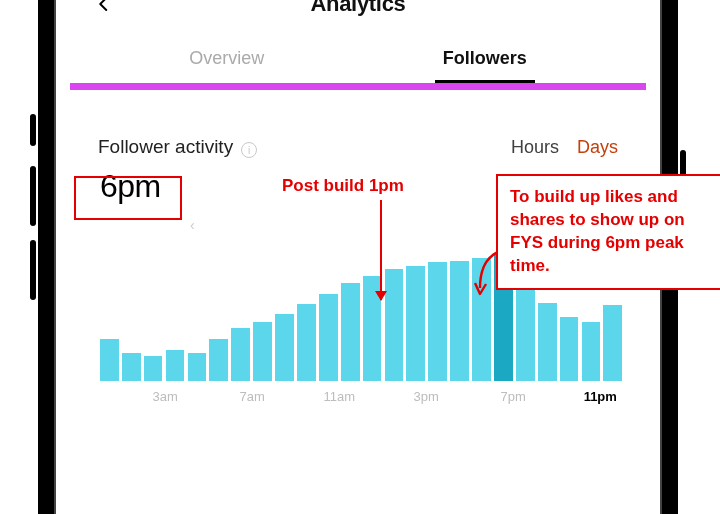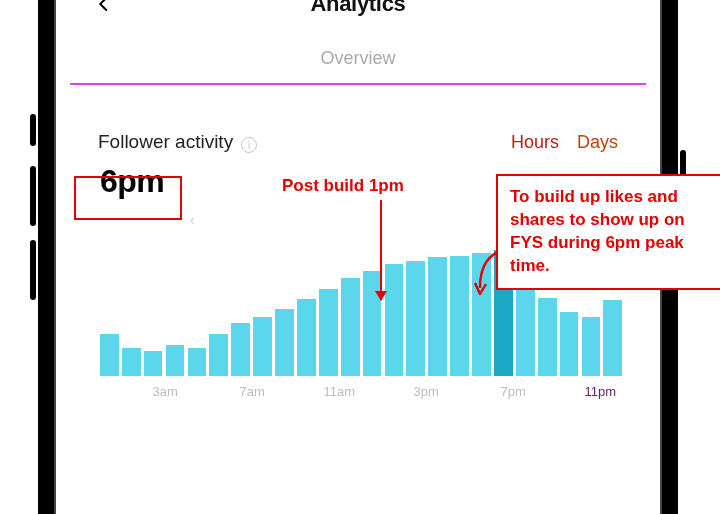--- a/index.html
+++ b/index.html
@@ -63,21 +63,21 @@
     font-weight: 600;
     letter-spacing: -0.3px;
     pointer-events: none;
     color: #111;
   }
 
   .tabs {
     display: flex;
     justify-content: space-around;
     padding: 12px 30px 0 30px;
-    border-bottom: 2px solid #d946ef;
+    border-bottom: 7px solid #d946ef;
     align-items: flex-end;
   }
   .tab {
     font-size: 18px;
     color: #aaa;
     padding: 8px 4px 14px 4px;
     position: relative;
     cursor: pointer;
   }
   .tab.active {
@@ -108,27 +108,27 @@
     font-size: 10px;
     display: flex; align-items: center; justify-content: center;
   }
   .toggle-group {
     margin-left: auto;
     display: flex;
     gap: 18px;
     font-size: 18px;
   }
   .toggle-btn { color: #c2410c; cursor: pointer; }
-  .toggle-btn.active { color: #b91c1c; font-weight: 500; }
+  .toggle-btn.active { color: #404040; font-weight: 500; }
 
   .peak-value {
     margin: 10px 0 0 28px;
     display: inline-block;
     font-size: 32px;
-    font-weight: 700;
+    font-weight: 400;
     color: #000;
     padding: 0 10px 0 2px;
     letter-spacing: -0.5px;
   }
   .peak-box {
     position: absolute;
     border: 2.5px solid #e40000;
     left: 20px;
     top: 230px;
     width: 108px;
@@ -164,21 +164,21 @@
   .bar.peak {
     background: #1aa8c2;
   }
   .xaxis {
     display: flex;
     padding: 8px 0 0 6px;
     font-size: 13px;
     color: #bdbdbd;
   }
   .xaxis span { flex: 1; text-align: center; }
-  .xaxis span.last { color: #701a75; font-weight: 400; }
+  .xaxis span.last { color: #000000; font-weight: 700; }
 
   
   .annot-label {
     position: absolute;
     color: #e40000;
     font-weight: 700;
     font-size: 17px;
   }
   .annot1 { left: 228px; top: 230px; }
 
@@ -236,20 +236,21 @@
       <div class="back-btn">
         <svg viewBox="0 0 24 24">
             <path d="M15 4 L7 12 L15 20" fill="none" stroke="#000" stroke-width="2.6" stroke-linecap="round" stroke-linejoin="round"></path>
           </svg>
       </div>
       <div class="title">Analytics</div>
     </div>
 
     <div class="tabs">
       <div class="tab">Overview</div>
+      <div class="tab active">Followers</div>
     </div>
 
     <div class="follower-header">
       <span>Follower activity</span>
       <span class="info-icon">i</span>
       <div class="toggle-group">
         <span class="toggle-btn active">Hours</span>
         <span class="toggle-btn">Days</span>
       </div>
     </div>

